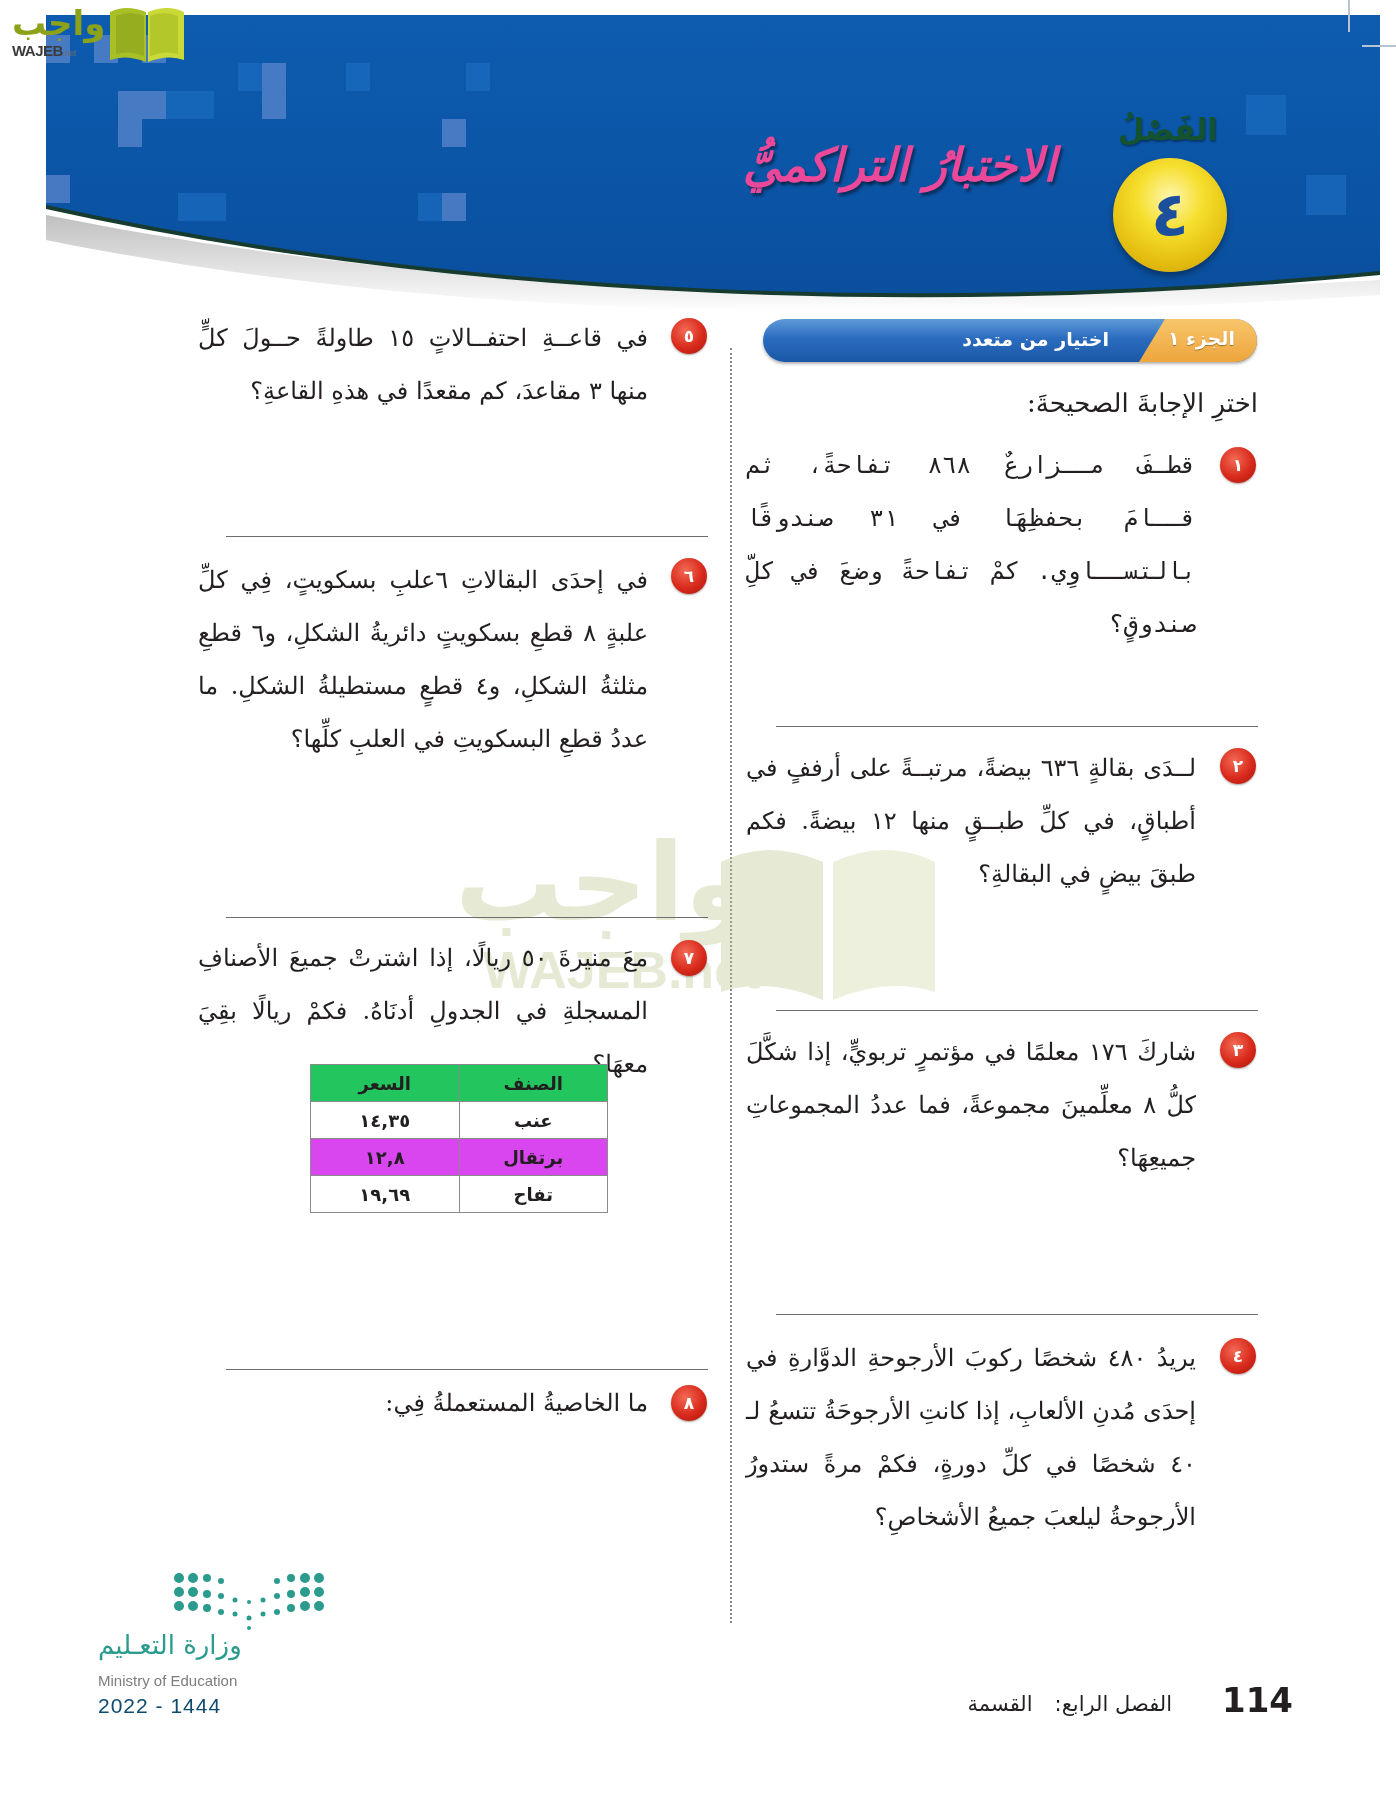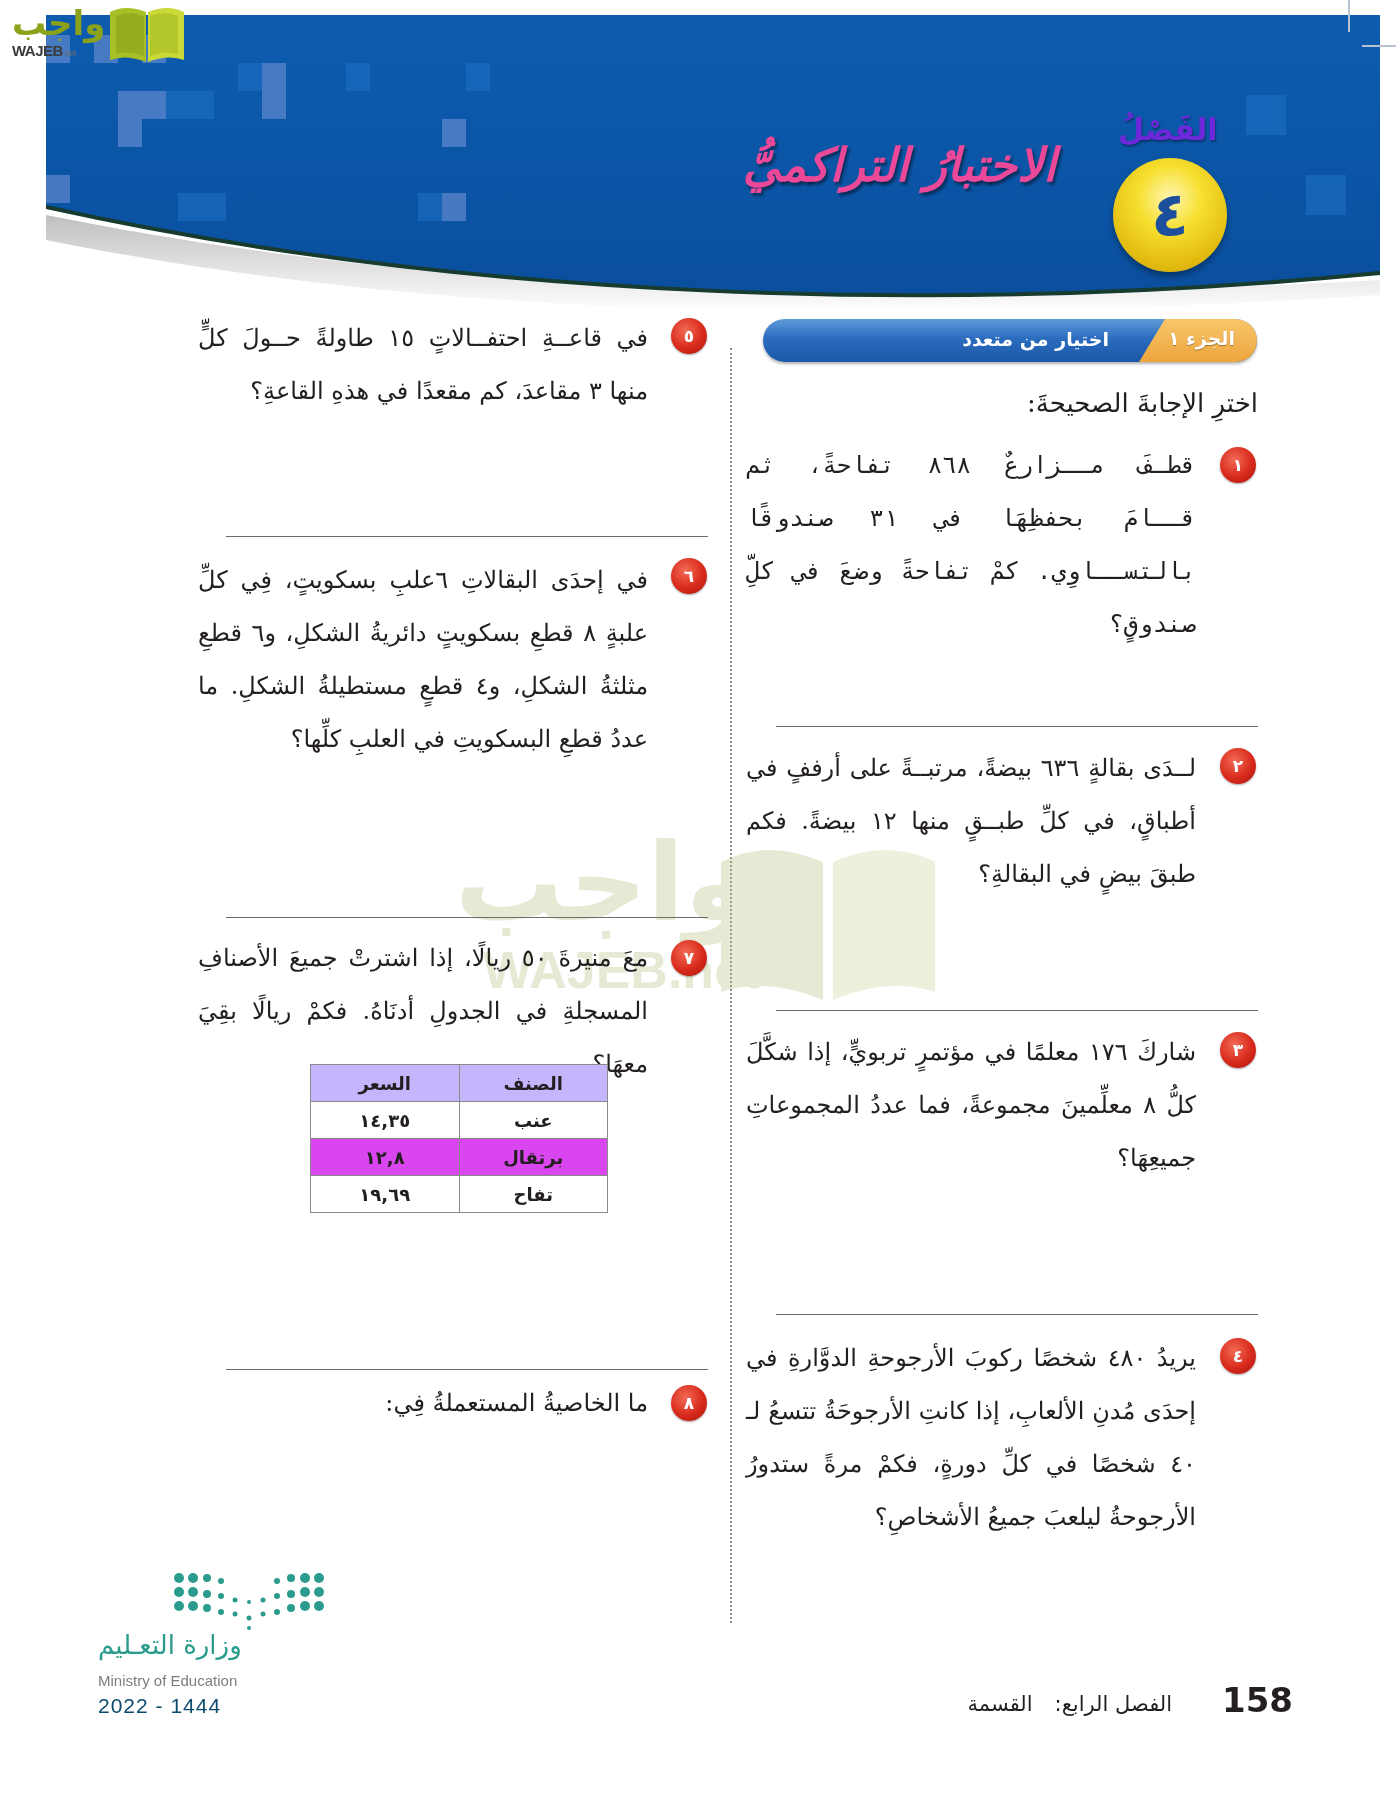--- a/index.html
+++ b/index.html
@@ -9,21 +9,21 @@
   
   .header-band { position: absolute; left: 46px; top: 15px; width: 1334px; height: 300px; }
   .header-band svg { position: absolute; left: 0; top: 0; }
   .tick { position: absolute; background: #b7c3d3; }
 
   .logo { position: absolute; left: 0; top: 0; width: 190px; height: 66px; }
   .logo-ar { position: absolute; left: 12px; top: 6px; font-size: 34px; font-weight: bold; color: #8ba21a; direction: rtl; line-height: 1; }
   .logo-en { position: absolute; left: 12px; top: 42px; font-size: 15px; font-weight: bold; color: #3b3b3b; letter-spacing: -0.5px; font-family: "Liberation Sans", sans-serif; }
   .logo-en small { font-size: 9px; color: #6b6b6b; font-weight: normal; }
 
-  .chapter-label { position: absolute; left: 1118px; top: 112px; font-size: 30px; font-weight: bold; color: #6d28d9; direction: rtl; text-shadow: 1px 2px 2px rgba(0,0,0,0.35); }
+  .chapter-label { position: absolute; left: 1118px; top: 112px; font-size: 30px; font-weight: bold; color: #14532d; direction: rtl; text-shadow: 1px 2px 2px rgba(0,0,0,0.35); }
   .chapter-coin { position: absolute; left: 1113px; top: 158px; width: 114px; height: 114px; border-radius: 50%;
      background: radial-gradient(circle at 50% 35%, #fff6b0 0%, #f6df2e 35%, #e3bd10 70%, #c99a06 100%);
      box-shadow: 0 4px 6px rgba(0,0,0,0.35); display: flex; align-items: center; justify-content: center; }
   .chapter-coin span { font-size: 62px; font-weight: bold; color: #1c4f9c; line-height: 1; }
   .page-title { position: absolute; right: 340px; top: 138px; font-size: 46px; font-weight: bold; color: #ec4899; direction: rtl; text-shadow: 2px 3px 3px rgba(0,0,0,0.45); font-style: italic; }
 
   
   .section-pill { position: absolute; left: 763px; top: 319px; width: 494px; height: 43px; border-radius: 22px;
      background: linear-gradient(#5e9ad8 0%, #2b6cbf 45%, #1b57a6 100%); box-shadow: 0 2px 3px rgba(0,0,0,0.3); overflow: hidden; }
   .section-pill .part { position: absolute; right: 0; top: 0; height: 43px; width: 118px;
@@ -40,21 +40,21 @@
   
   .q { position: absolute; direction: rtl; }
   .q-badge { position: absolute; width: 36px; height: 36px; border-radius: 50%;
      background: radial-gradient(circle at 40% 35%, #f36a55 0%, #d82a1c 55%, #a9150c 100%);
      color: #fff; font-size: 17px; font-weight: bold; display: flex; align-items: center; justify-content: center; box-shadow: 0 1px 2px rgba(0,0,0,0.35); }
   .q-text { position: absolute; font-family: "DejaVu Serif", serif; font-size: 24px; line-height: 53px; direction: rtl; text-align: justify; text-align-last: right; }
 
   
   .price-table { position: absolute; left: 310px; top: 1064px; width: 298px; border-collapse: collapse; direction: rtl; }
   .price-table th, .price-table td { border: 1.5px solid #8a8a8a; height: 37px; text-align: center; font-size: 18px; font-weight: bold; width: 50%; }
-  .price-table th { background: #c4b5fd; }
+  .price-table th { background: #22c55e; }
   .price-table tr.alt td { background: #d946ef; }
 
   
   .watermark { position: absolute; left: 455px; top: 820px; opacity: 0.35; pointer-events: none; }
   .wm-ar { position: absolute; left: 0; top: 0; font-size: 108px; font-weight: bold; color: #b8c58a; direction: rtl; white-space: nowrap; }
   .wm-en { position: absolute; left: 28px; top: 120px; font-size: 52px; font-weight: bold; color: #b8c58a; font-family: "Liberation Sans", sans-serif; }
   .wm-book { position: absolute; left: 262px; top: 12px; width: 222px; height: 170px; }
 
   
   .ministry { position: absolute; left: 98px; top: 1568px; width: 260px; height: 150px; }
@@ -257,16 +257,16 @@
         <circle cx="146" cy="6" r="5"></circle>
         <circle cx="76" cy="30" r="2"></circle>
         <circle cx="76" cy="56" r="2"></circle>
     </g>
   </svg>
   <span class="m-ar">وزارة التعـليم</span>
   <span class="m-en">Ministry of Education</span>
   <span class="m-year">2022 - 1444</span>
 </div>
 
-<div class="page-number">158</div>
+<div class="page-number">114</div>
 <div class="footer-chapter">
   <span>الفصل الرابع:</span><span>القسمة</span>
 </div>
 
 </body></html>

